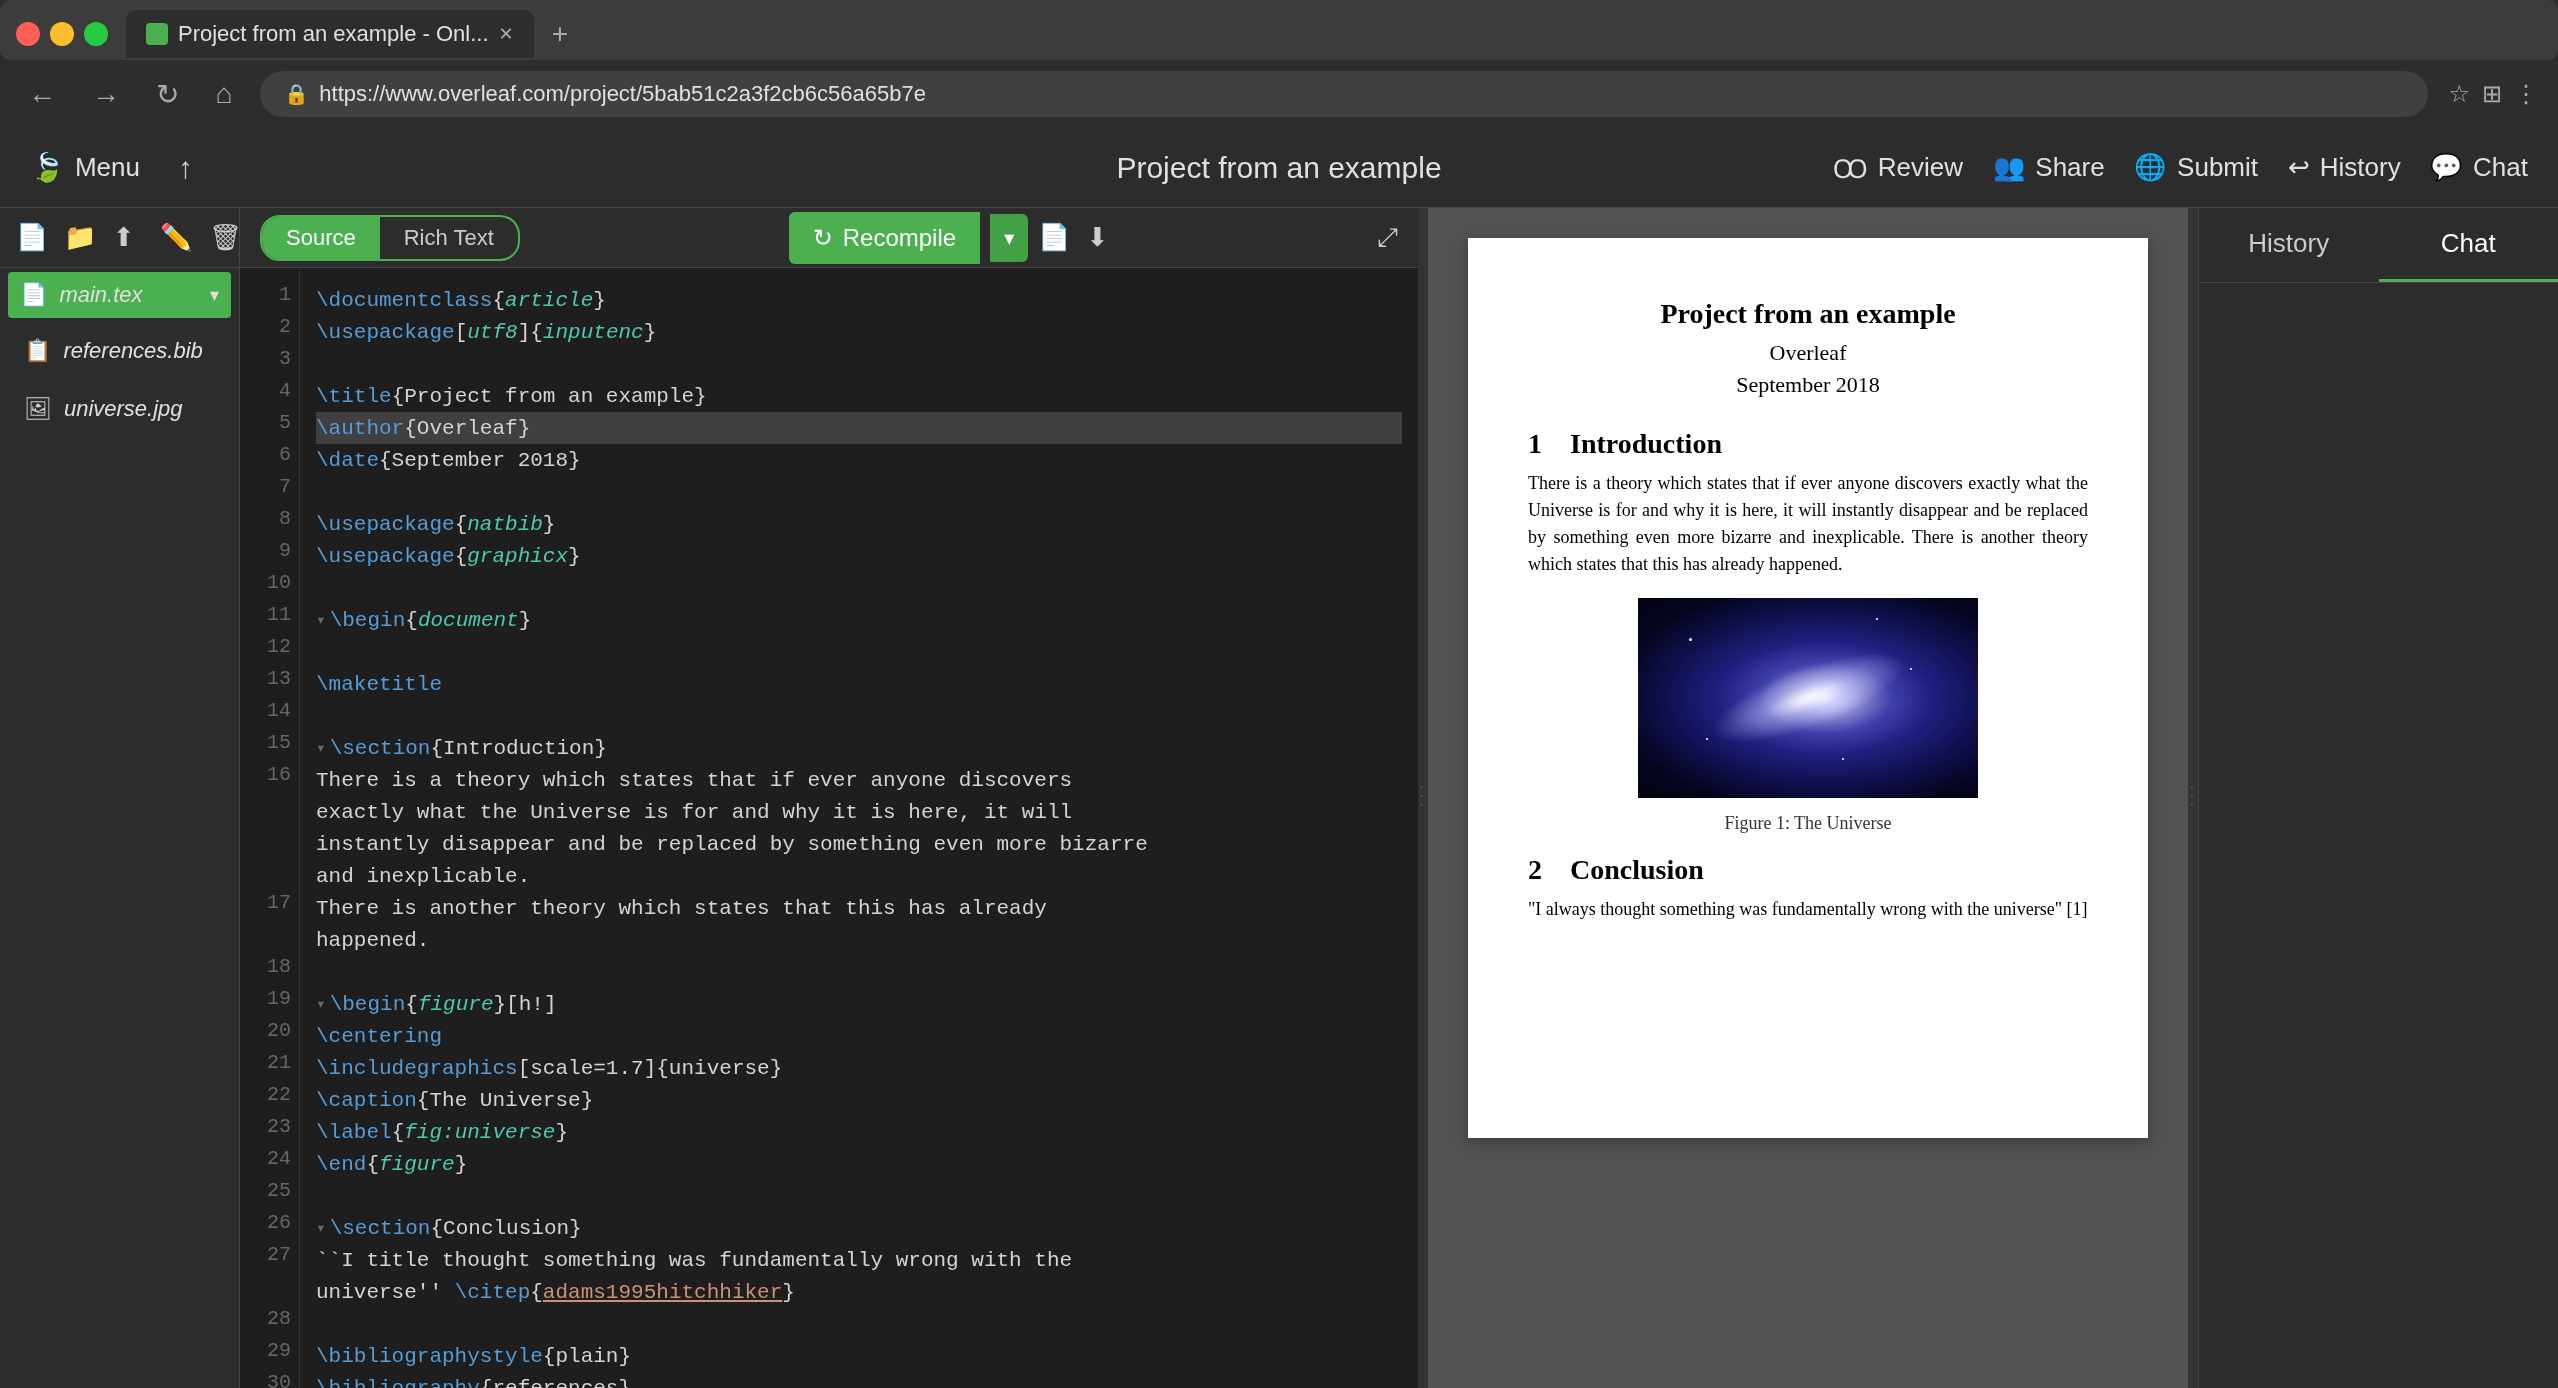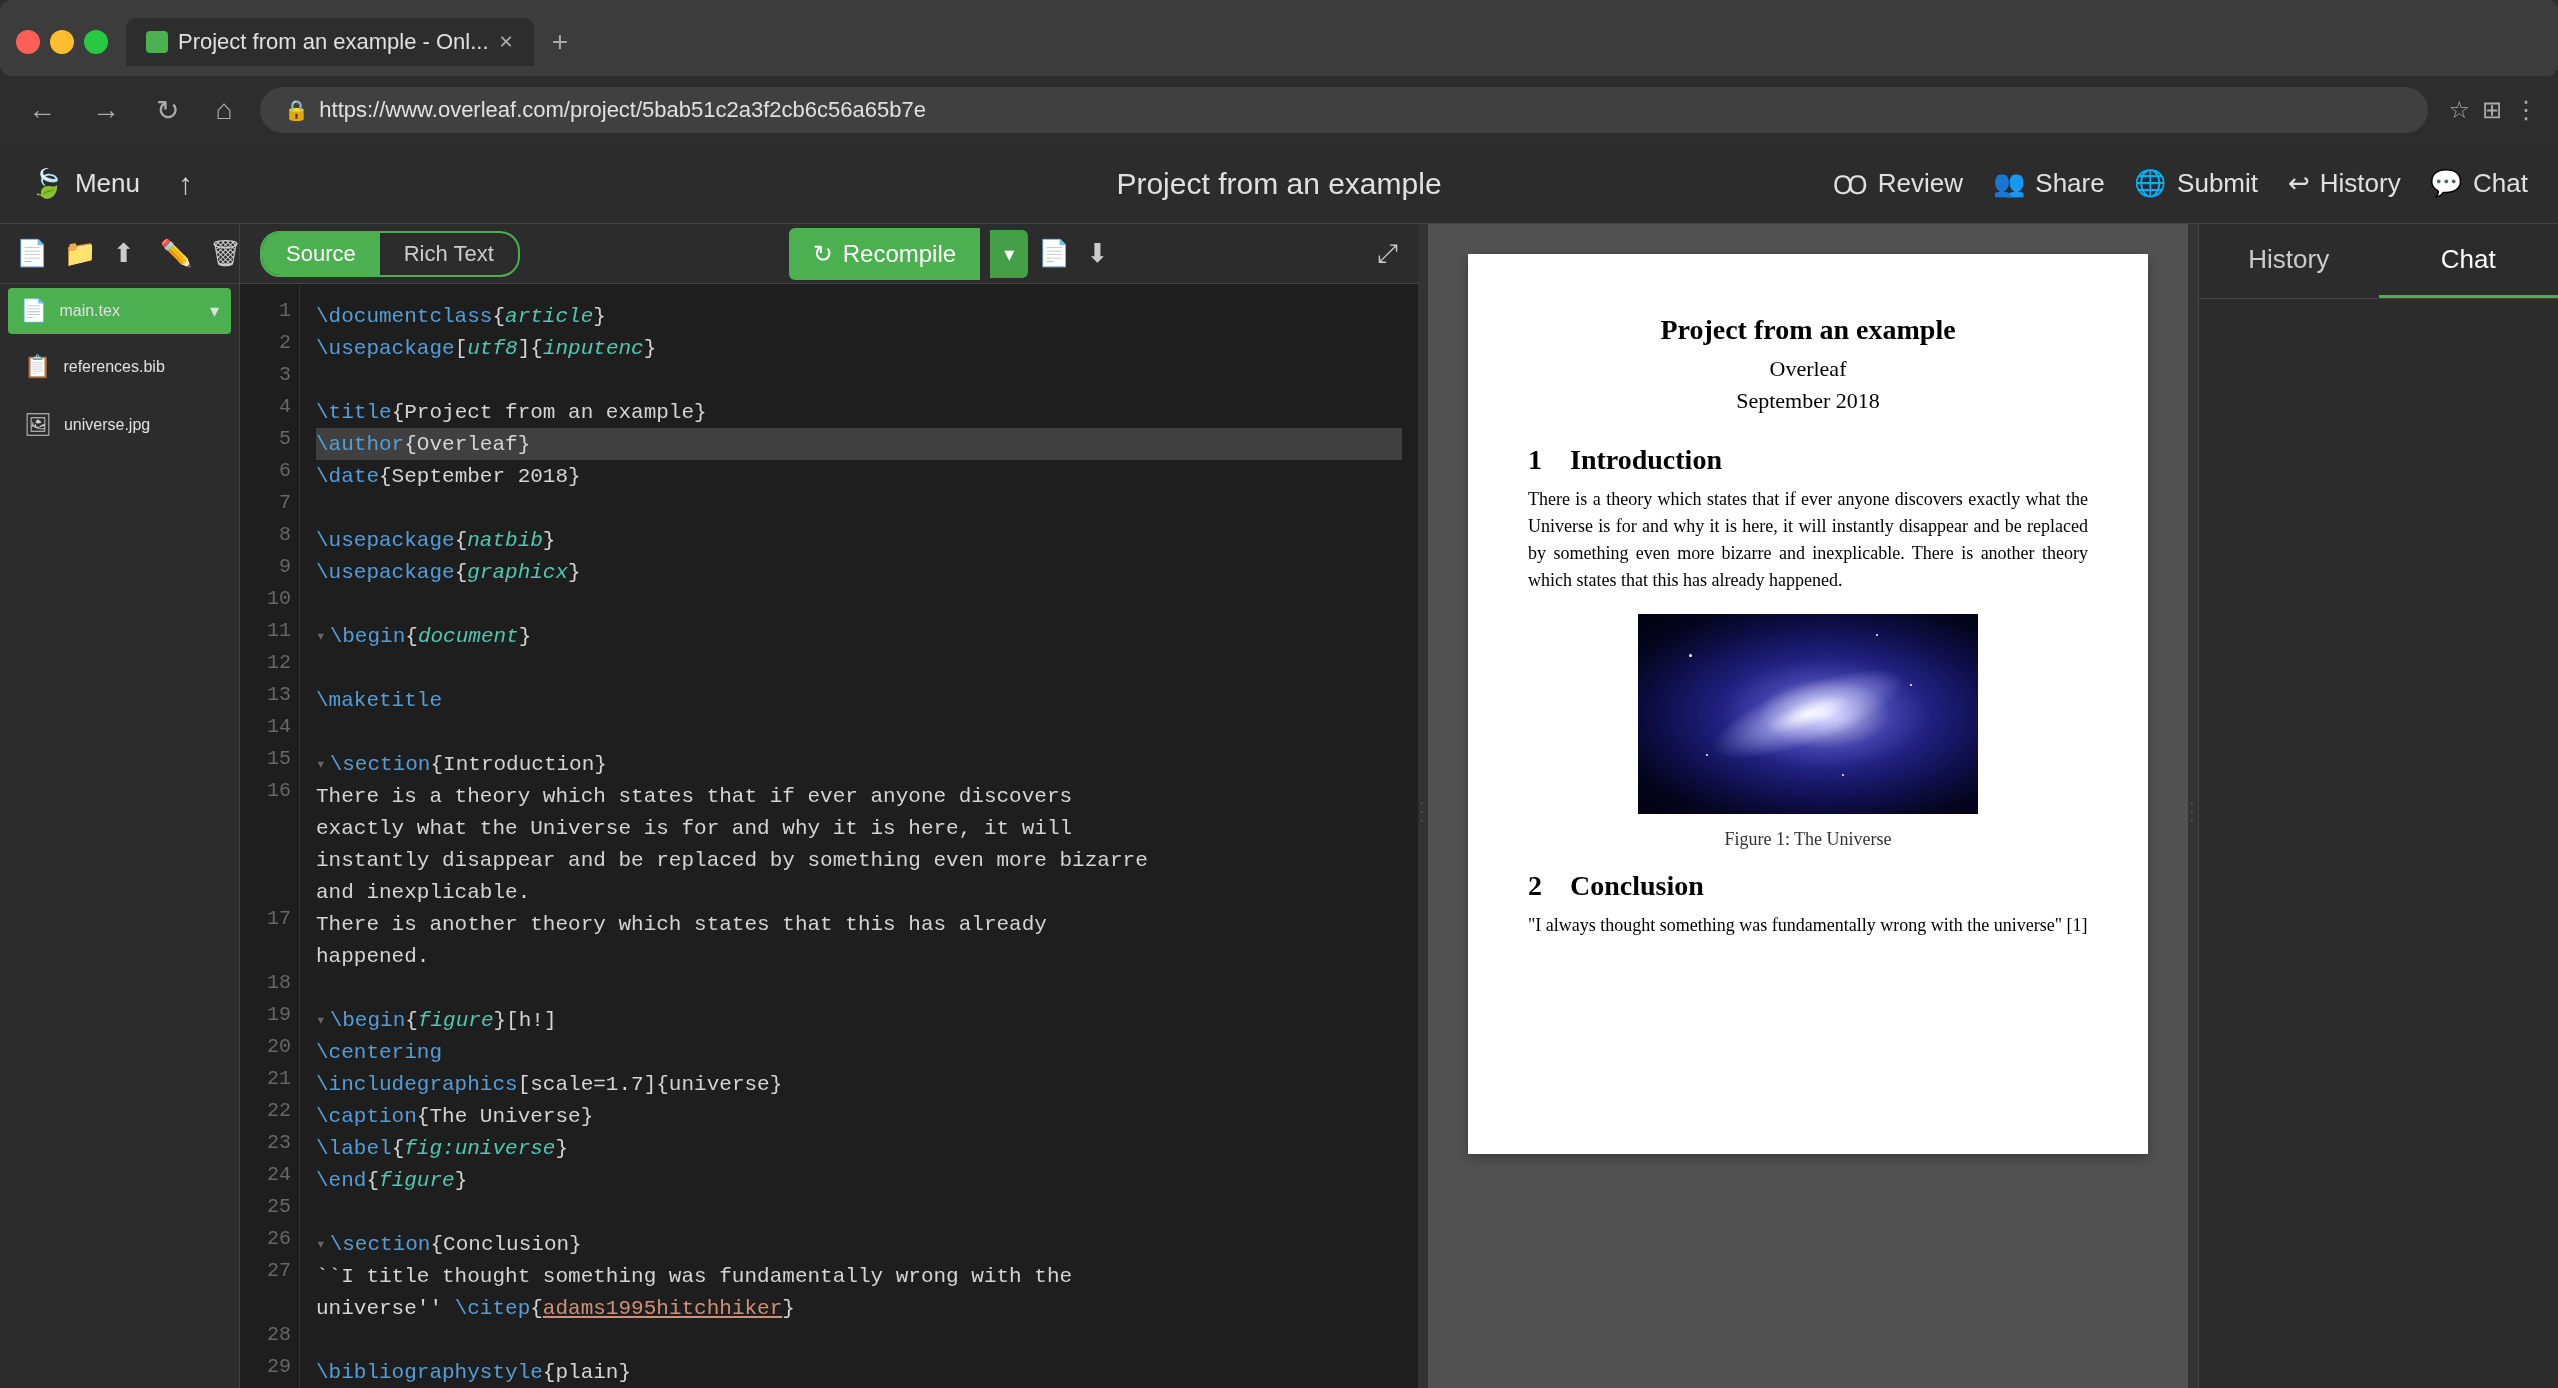--- a/index.html
+++ b/index.html
@@ -1,20 +1,20 @@
 <!DOCTYPE html>
 <html><head>
   <meta charset="utf-8">
   <style>
     * { margin: 0; padding: 0; box-sizing: border-box; }
     body { font-family: -apple-system, BlinkMacSystemFont, 'Segoe UI', sans-serif; background: #1a1a2e; width: 2558px; height: 1388px; overflow: hidden; font-size: 26px; }
 
     
     .browser-chrome { background: #2d2d2d; width: 100%; }
-    .tab-bar { display: flex; align-items: center; padding: 8px 16px 0; gap: 8px; background: #3c3c3c; height: 76px; border-radius: 11px; }
+    .tab-bar { display: flex; align-items: center; padding: 8px 16px 0; gap: 8px; background: #3c3c3c; height: 60px; border-radius: 11px; }
     .traffic-lights { display: flex; gap: 10px; margin-right: 10px; }
     .traffic-light { width: 24px; height: 24px; border-radius: 50%; }
     .tl-red { background: #ff5f57; }
     .tl-yellow { background: #ffbd2e; }
     .tl-green { background: #28ca41; }
     .tab { display: flex; align-items: center; background: #2d2d2d; padding: 8px 20px; border-radius: 10px 10px 0 0; gap: 10px; height: 48px; font-size: 22px; color: #e0e0e0; }
     .tab .favicon { width: 22px; height: 22px; background: #4CAF50; border-radius: 4px; display: inline-block; }
     .tab .close-tab { color: #aaa; font-size: 18px; cursor: pointer; }
     .new-tab { background: none; border: none; color: #aaa; font-size: 28px; cursor: pointer; padding: 0 10px; }
 
@@ -36,21 +36,21 @@
     .main-layout { display: flex; height: calc(1388px - 60px - 68px - 80px); }
 
     
     .sidebar { width: 240px; background: #2c2c2c; border-right: 1px solid #444; display: flex; flex-direction: column; }
     .sidebar-toolbar { display: flex; align-items: center; padding: 14px 16px; gap: 16px; border-bottom: 1px solid #444; }
     .sidebar-tool-btn { background: none; border: none; color: #ccc; font-size: 26px; cursor: pointer; }
     .sidebar-file { display: flex; align-items: center; padding: 14px 16px; gap: 12px; cursor: pointer; color: #e0e0e0; font-size: 22px; }
     .sidebar-file.active { background: #4CAF50; border-radius: 4px; margin: 4px 8px; padding: 10px 12px; }
     .sidebar-file.active .file-icon { color: #fff; }
     .sidebar-file .file-icon { font-size: 22px; color: #ccc; }
-    .sidebar-file .file-name { font-size: 16px; }
+    .sidebar-file .file-name { font-size: 22px; font-style: italic; }
     .sidebar-file .chevron { margin-left: auto; font-size: 18px; }
 
     
     .editor-area { flex: 1; display: flex; flex-direction: column; background: #1e1e1e; }
     .editor-toolbar { display: flex; align-items: center; padding: 10px 20px; border-bottom: 1px solid #444; gap: 10px; background: #2c2c2c; height: 60px; }
     .source-rich-toggle { display: flex; border-radius: 20px; overflow: hidden; border: 2px solid #4CAF50; }
     .toggle-btn { padding: 8px 24px; font-size: 22px; cursor: pointer; border: none; }
     .toggle-btn.active { background: #4CAF50; color: #fff; }
     .toggle-btn.inactive { background: transparent; color: #ccc; }
 

